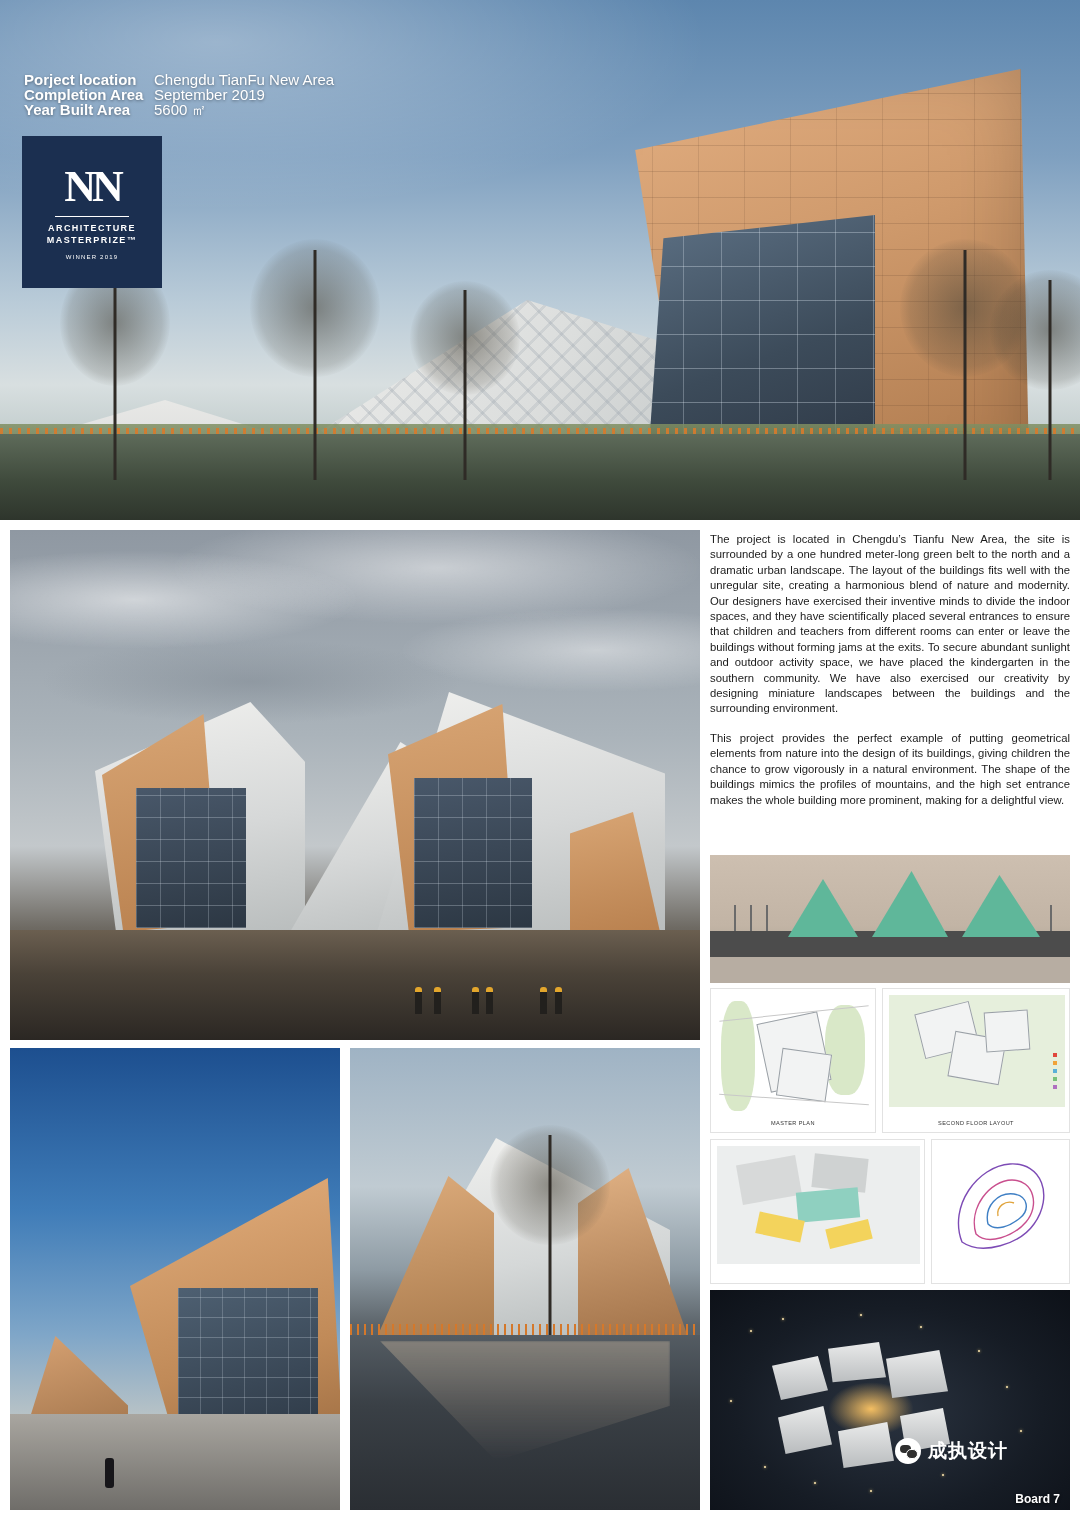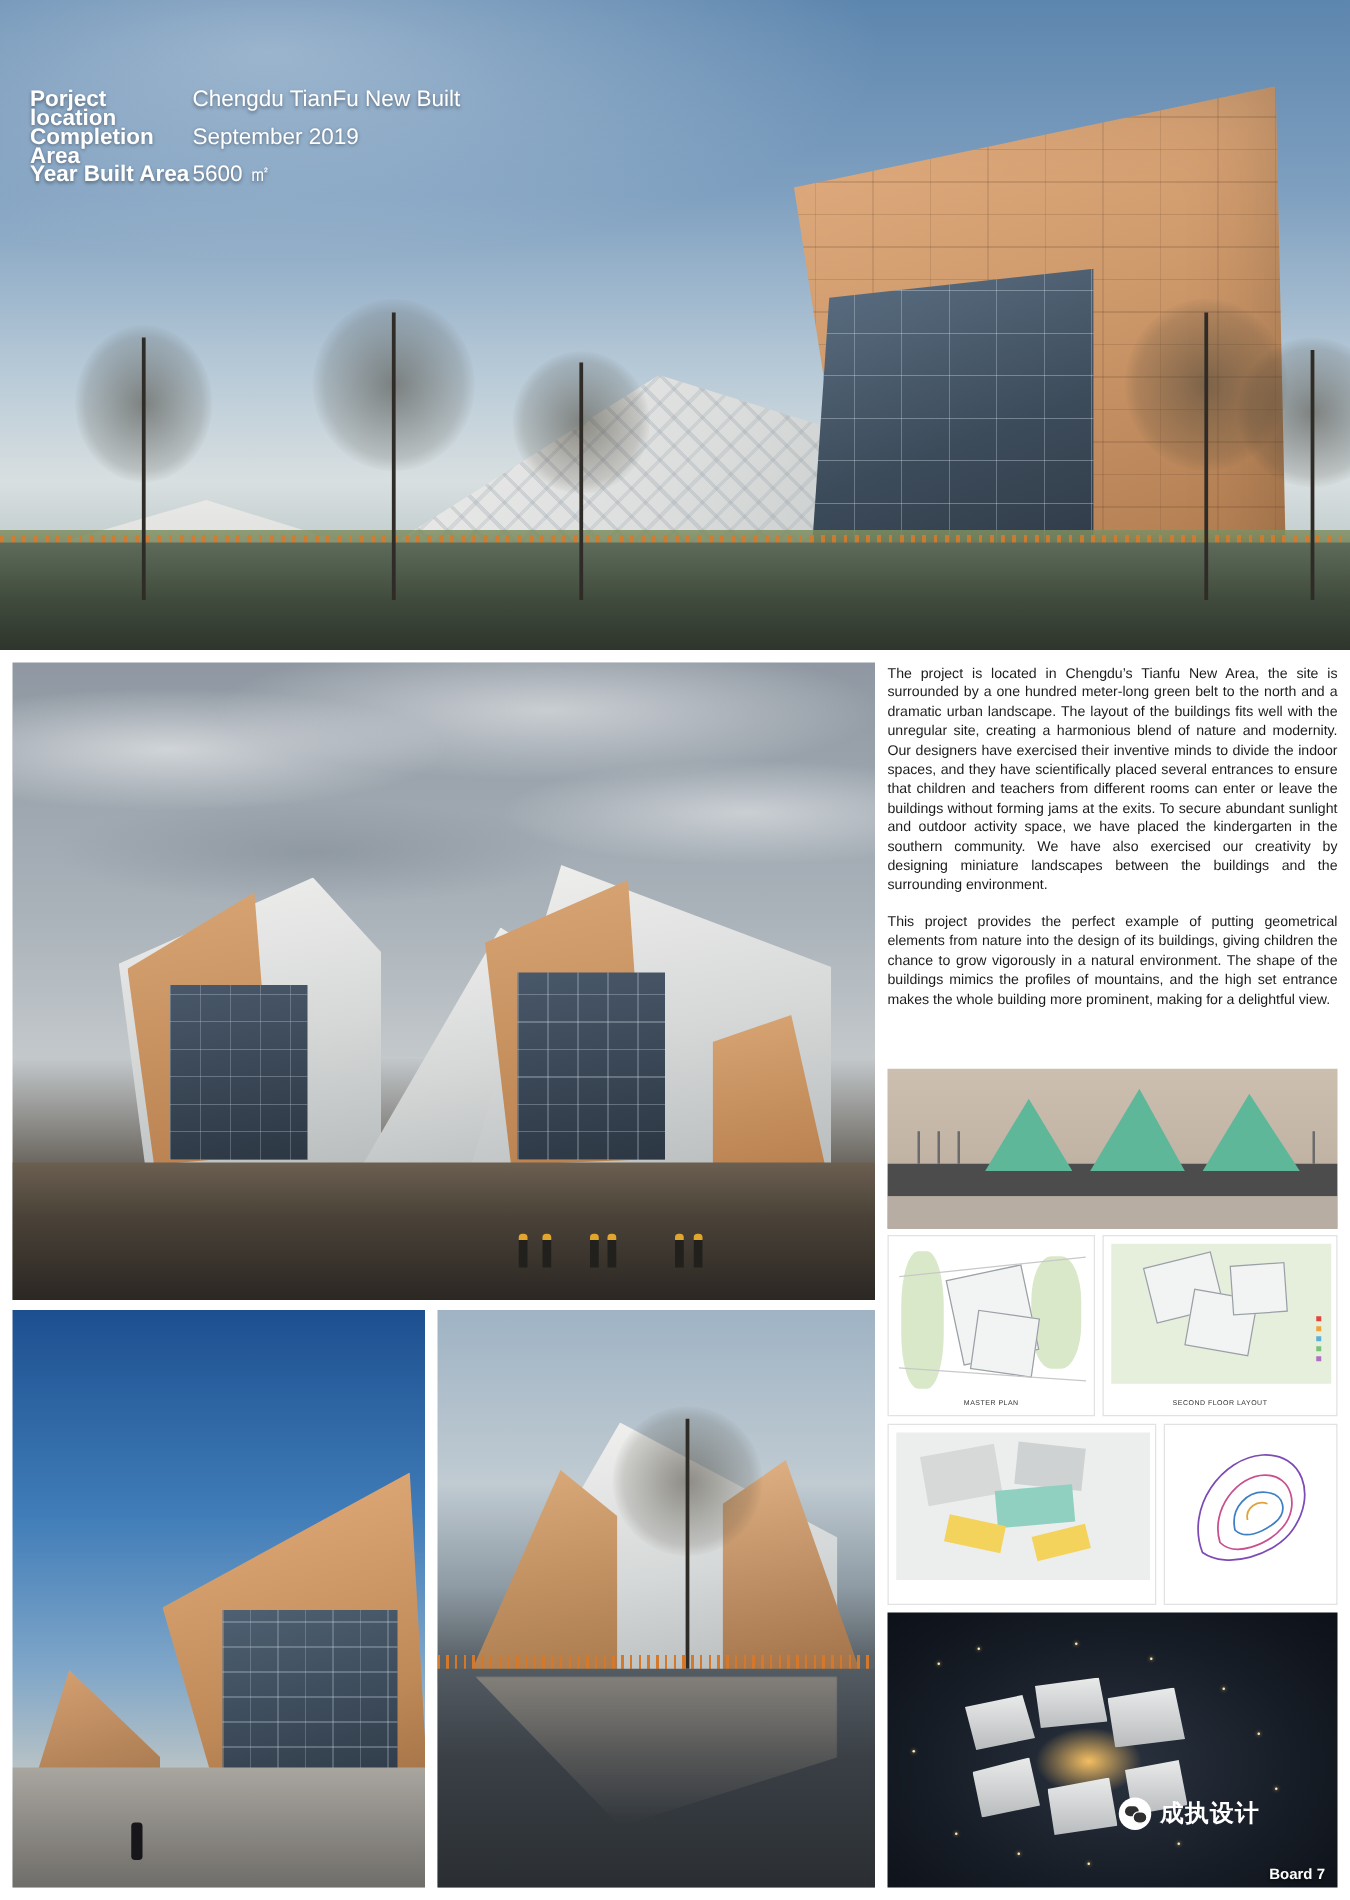--- a/index.html
+++ b/index.html
@@ -102,21 +102,21 @@
 
   
   .hero-title {
     position:absolute; left: 24px; top: 10px;
     font-size: 42px; font-weight: bold; color:#ffffff;
     letter-spacing:-0.5px;
     text-shadow: 0 1px 4px rgba(0,0,0,.35);
   }
   .meta {
     position:absolute; left: 24px; top: 72px;
-    color:#ffffff; font-size:18px; line-height:15px;
+    color:#ffffff; font-size:15px; line-height:15px;
     text-shadow: 0 1px 3px rgba(0,0,0,.4);
   }
   .meta-row { display:flex; }
   .meta-label { width:130px; font-weight:bold; }
   .meta-value { font-weight:normal; }
 
   
   .badge {
     position:absolute; left: 22px; top: 136px;
     width: 140px; height: 152px;
@@ -337,32 +337,39 @@
   </div>
   <div class="tree" style="left:990px; width:120px; height:200px;">
     <div class="crown"></div>
       <div class="trunk"></div>
   </div>
 
 
   <div class="meta">
     <div class="meta-row">
       <span class="meta-label">Porject location</span>
-      <span class="meta-value">Chengdu TianFu New Built</span>
+      <span class="meta-value">Chengdu TianFu New Area</span>
     </div>
     <div class="meta-row">
       <span class="meta-label">Completion Area</span>
       <span class="meta-value">September 2019</span>
     </div>
     <div class="meta-row">
       <span class="meta-label">Year Built Area</span>
       <span class="meta-value">5600 ㎡</span>
     </div>
   </div>
 
+  <div class="badge">
+    <div class="badge-mark">NN</div>
+    <div class="badge-rule"></div>
+    <div class="badge-l1">ARCHITECTURE</div>
+    <div class="badge-l2">MASTERPRIZE™</div>
+    <div class="badge-l3">WINNER 2019</div>
+  </div>
 </div>
 
 <div class="panel p-dusk">
   <div class="dusk-clouds"></div>
 
   <div class="dusk-bldg" style="left:85px; width:210px; height:230px; clip-path:polygon(10% 100%, 0% 30%, 74% 0%, 100% 26%, 100% 100%);"></div>
   <div class="dusk-copper" style="left:92px; bottom:108px; width:118px; height:218px; clip-path:polygon(18% 100%, 0% 28%, 86% 0%, 100% 96%);"></div>
   <div class="dusk-glass" style="left:126px; bottom:112px; width:110px; height:140px;"></div>
 
   <div class="dusk-bldg" style="left:280px; width:230px; height:190px; clip-path:polygon(0% 100%, 48% 0%, 100% 40%, 100% 100%);"></div>

